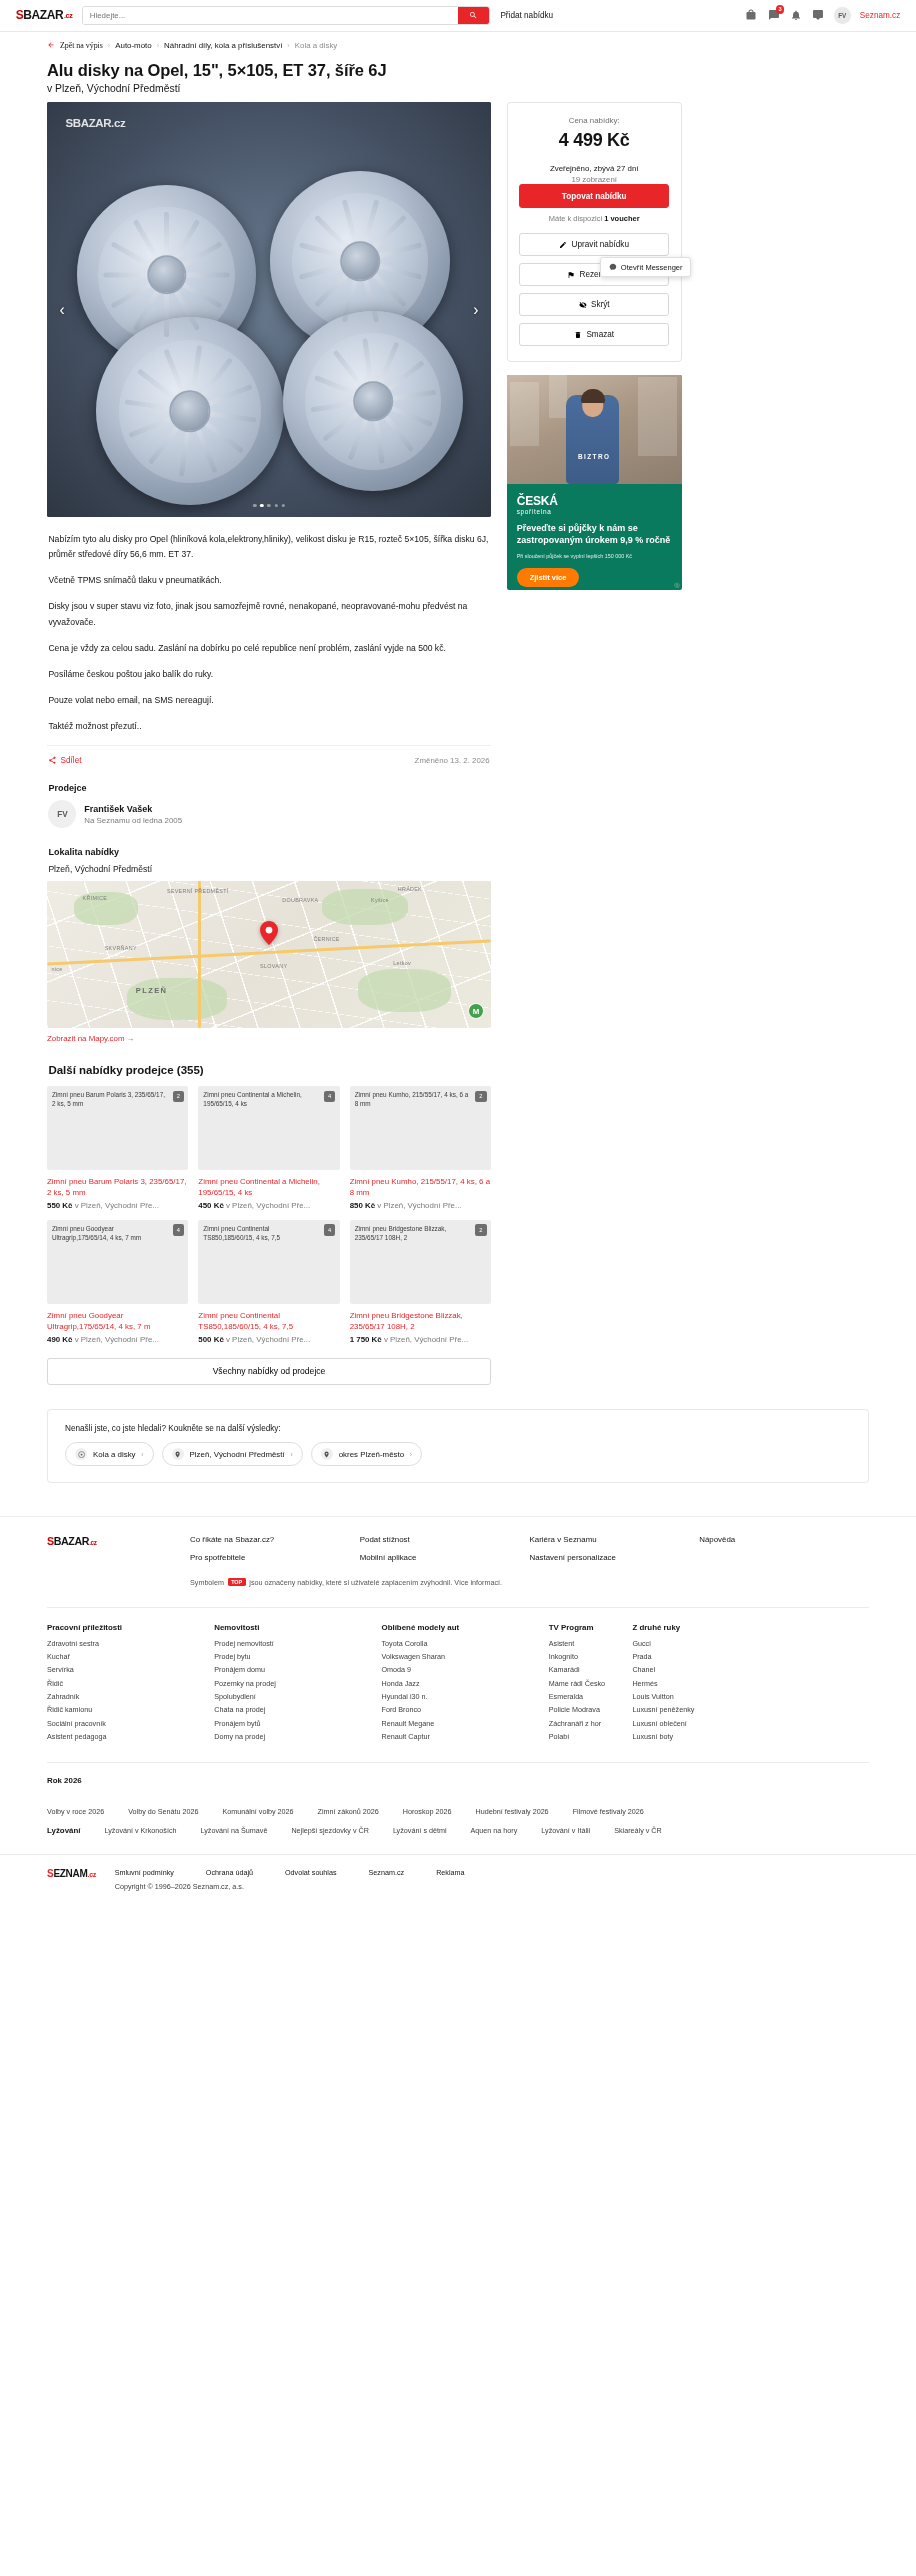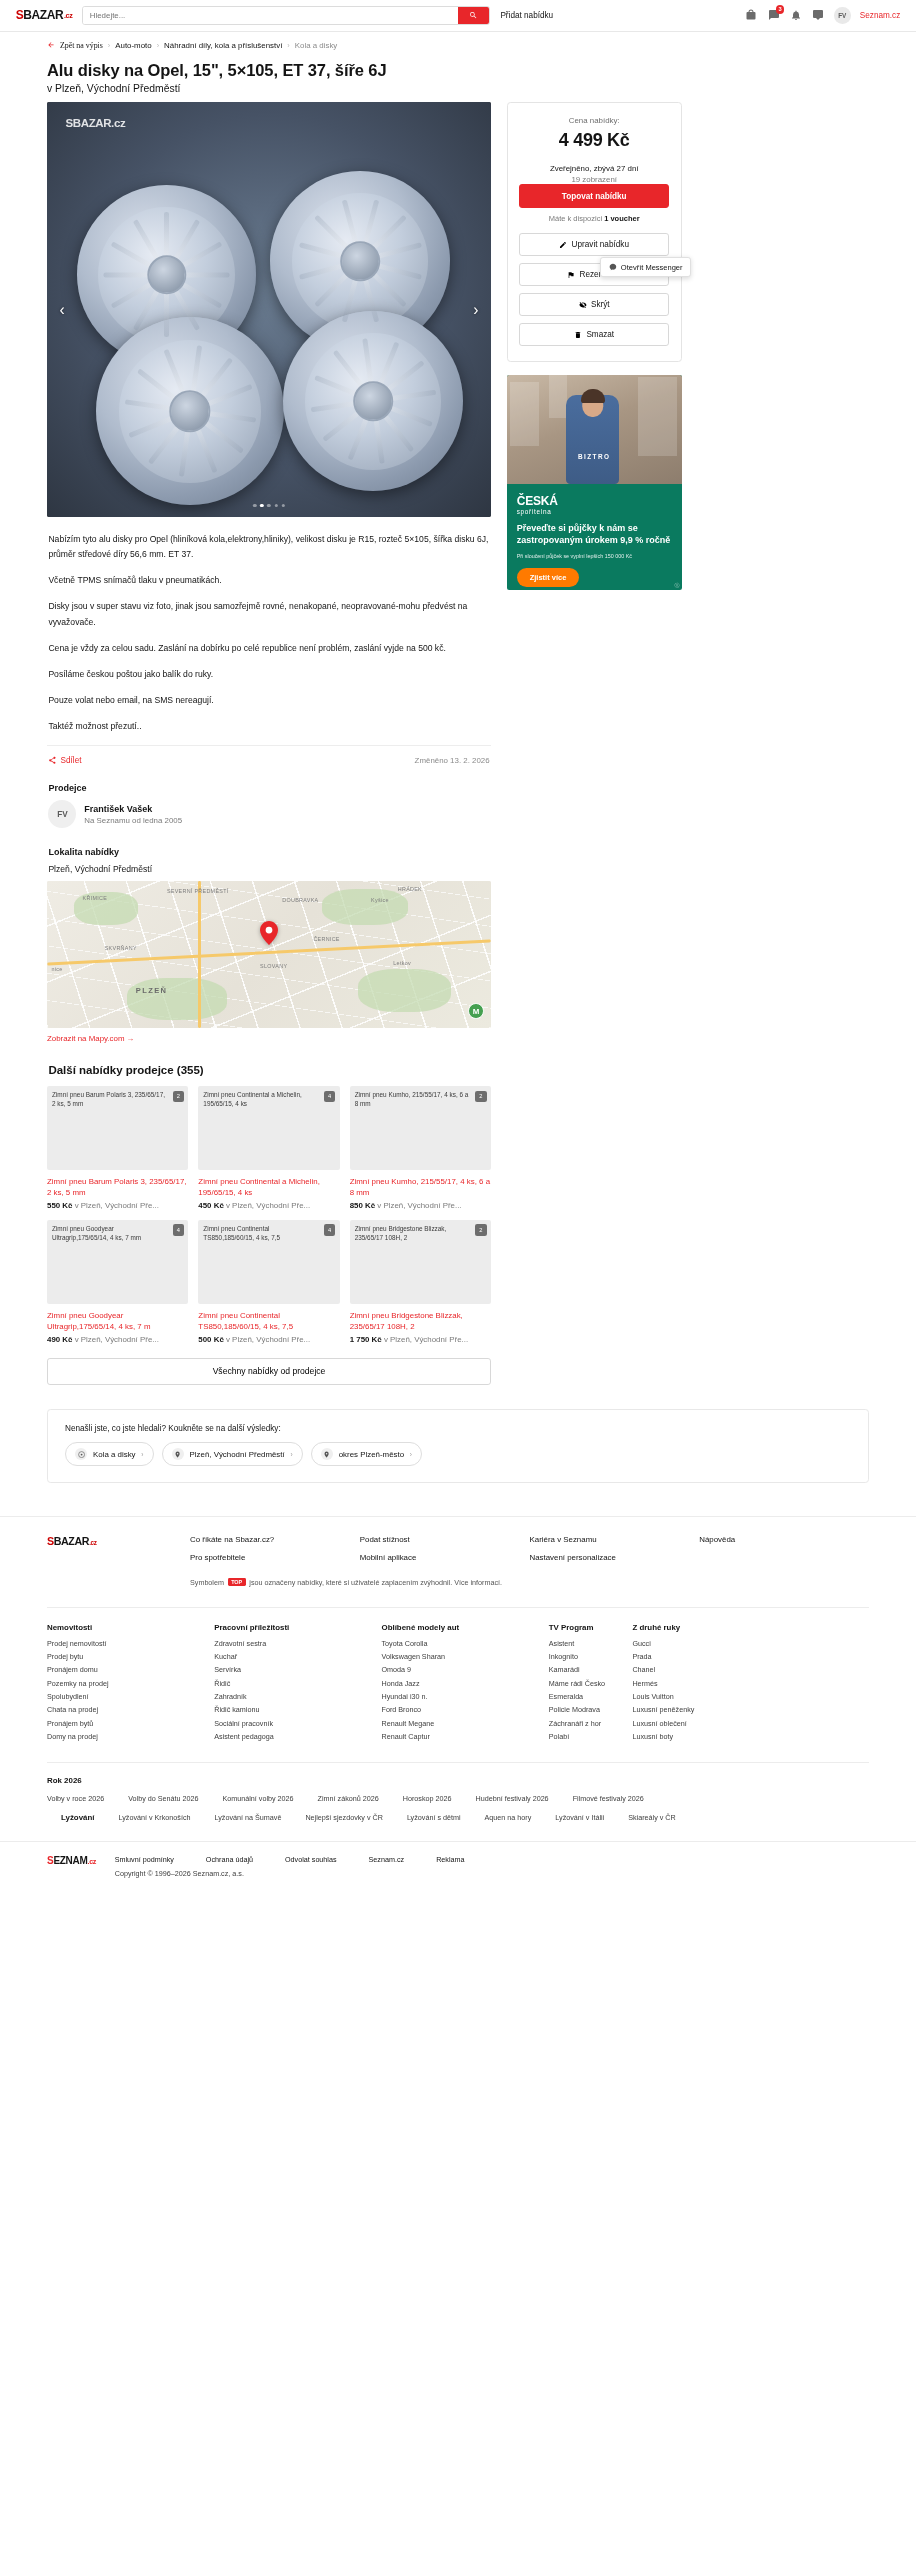--- a/index.html
+++ b/index.html
@@ -418,25 +418,25 @@
   .footer-grid {
     display: grid; grid-template-columns: repeat(5, 1fr);
     gap: 0 14.3px;
     margin-top: 20px;
     padding-top: 15.7px;
     border-top: 0.7px solid #ececec;
   }
   .fg-col h4 { font-size: 7.9px; font-weight: bold; margin-bottom: 6.4px; }
   .fg-col a { display: block; font-size: 7.2px; color: #3d3d3d; text-decoration: none; margin-bottom: 4.3px; }
   .year-block { margin-top: 17px; padding-top: 13px; border-top: 0.7px solid #ececec; }
-  .year-block h4 { font-size: 7.9px; font-weight: bold; margin-bottom: 9px; }
+  .year-block h4 { font-size: 7.9px; font-weight: bold; margin-bottom: 22px; }
   .year-row { display: flex; flex-wrap: wrap; gap: 0 24px; margin-bottom: 6.4px; }
   .year-row a { font-size: 7.2px; color: #3d3d3d; text-decoration: none; }
   .year-row2 { display:flex; gap: 0 24px; align-items:center; margin-top: 10px; }
-  .year-row2 .lbl { font-size: 7.9px; font-weight: bold; margin-left: 14px; }
+  .year-row2 .lbl { font-size: 7.9px; font-weight: bold; }
   .footer-bottom {
     margin-top: 18.6px;
     border-top: 0.7px solid #ececec;
     padding: 13px 47px 17px 47px;
     display: flex; align-items: flex-start; gap: 18.6px;
   }
   .sez-logo { font-weight: bold; font-size: 10px; letter-spacing:-0.3px; }
   .sez-logo .r { color: #e8262a; }
   .fb-links { display: flex; gap: 32px; font-size: 7.2px; }
   .fb-links a { color: #141414; text-decoration: none; }
@@ -865,40 +865,40 @@
     </div>
 
     <div class="symbol-note">
       <span>Symbolem</span>
       <span class="top-badge">TOP</span>
       <span>jsou označeny nabídky, které si uživatelé zaplacením zvýhodnil. Více informací.</span>
     </div>
 
     <div class="footer-grid">
       <div class="fg-col">
+        <h4>Pracovní příležitosti</h4>
+        <a href="#">Zdravotní sestra</a>
+        <a href="#">Kuchař</a>
+        <a href="#">Servírka</a>
+        <a href="#">Řidič</a>
+        <a href="#">Zahradník</a>
+        <a href="#">Řidič kamionu</a>
+        <a href="#">Sociální pracovník</a>
+        <a href="#">Asistent pedagoga</a>
+      </div>
+      <div class="fg-col">
         <h4>Nemovitosti</h4>
         <a href="#">Prodej nemovitostí</a>
         <a href="#">Prodej bytu</a>
         <a href="#">Pronájem domu</a>
         <a href="#">Pozemky na prodej</a>
         <a href="#">Spolubydlení</a>
         <a href="#">Chata na prodej</a>
         <a href="#">Pronájem bytů</a>
         <a href="#">Domy na prodej</a>
-      </div>
-      <div class="fg-col">
-        <h4>Pracovní příležitosti</h4>
-        <a href="#">Zdravotní sestra</a>
-        <a href="#">Kuchař</a>
-        <a href="#">Servírka</a>
-        <a href="#">Řidič</a>
-        <a href="#">Zahradník</a>
-        <a href="#">Řidič kamionu</a>
-        <a href="#">Sociální pracovník</a>
-        <a href="#">Asistent pedagoga</a>
       </div>
       <div class="fg-col">
         <h4>Oblíbené modely aut</h4>
         <a href="#">Toyota Corolla</a>
         <a href="#">Volkswagen Sharan</a>
         <a href="#">Omoda 9</a>
         <a href="#">Honda Jazz</a>
         <a href="#">Hyundai i30 n.</a>
         <a href="#">Ford Bronco</a>
         <a href="#">Renault Megane</a>

